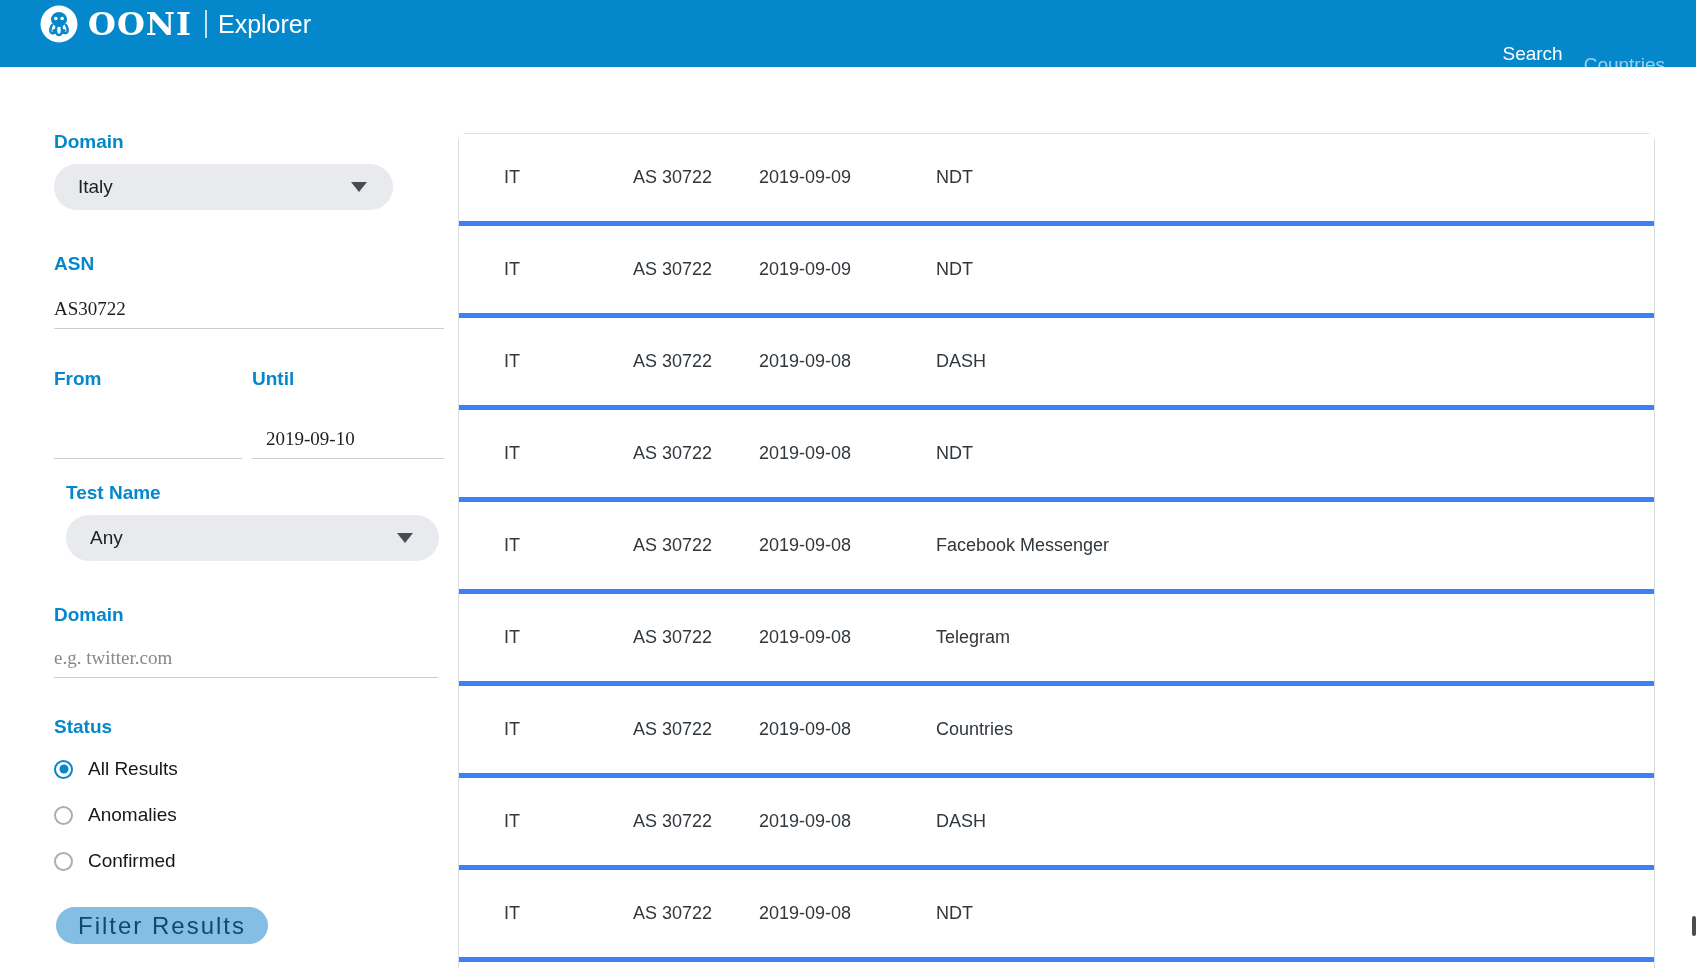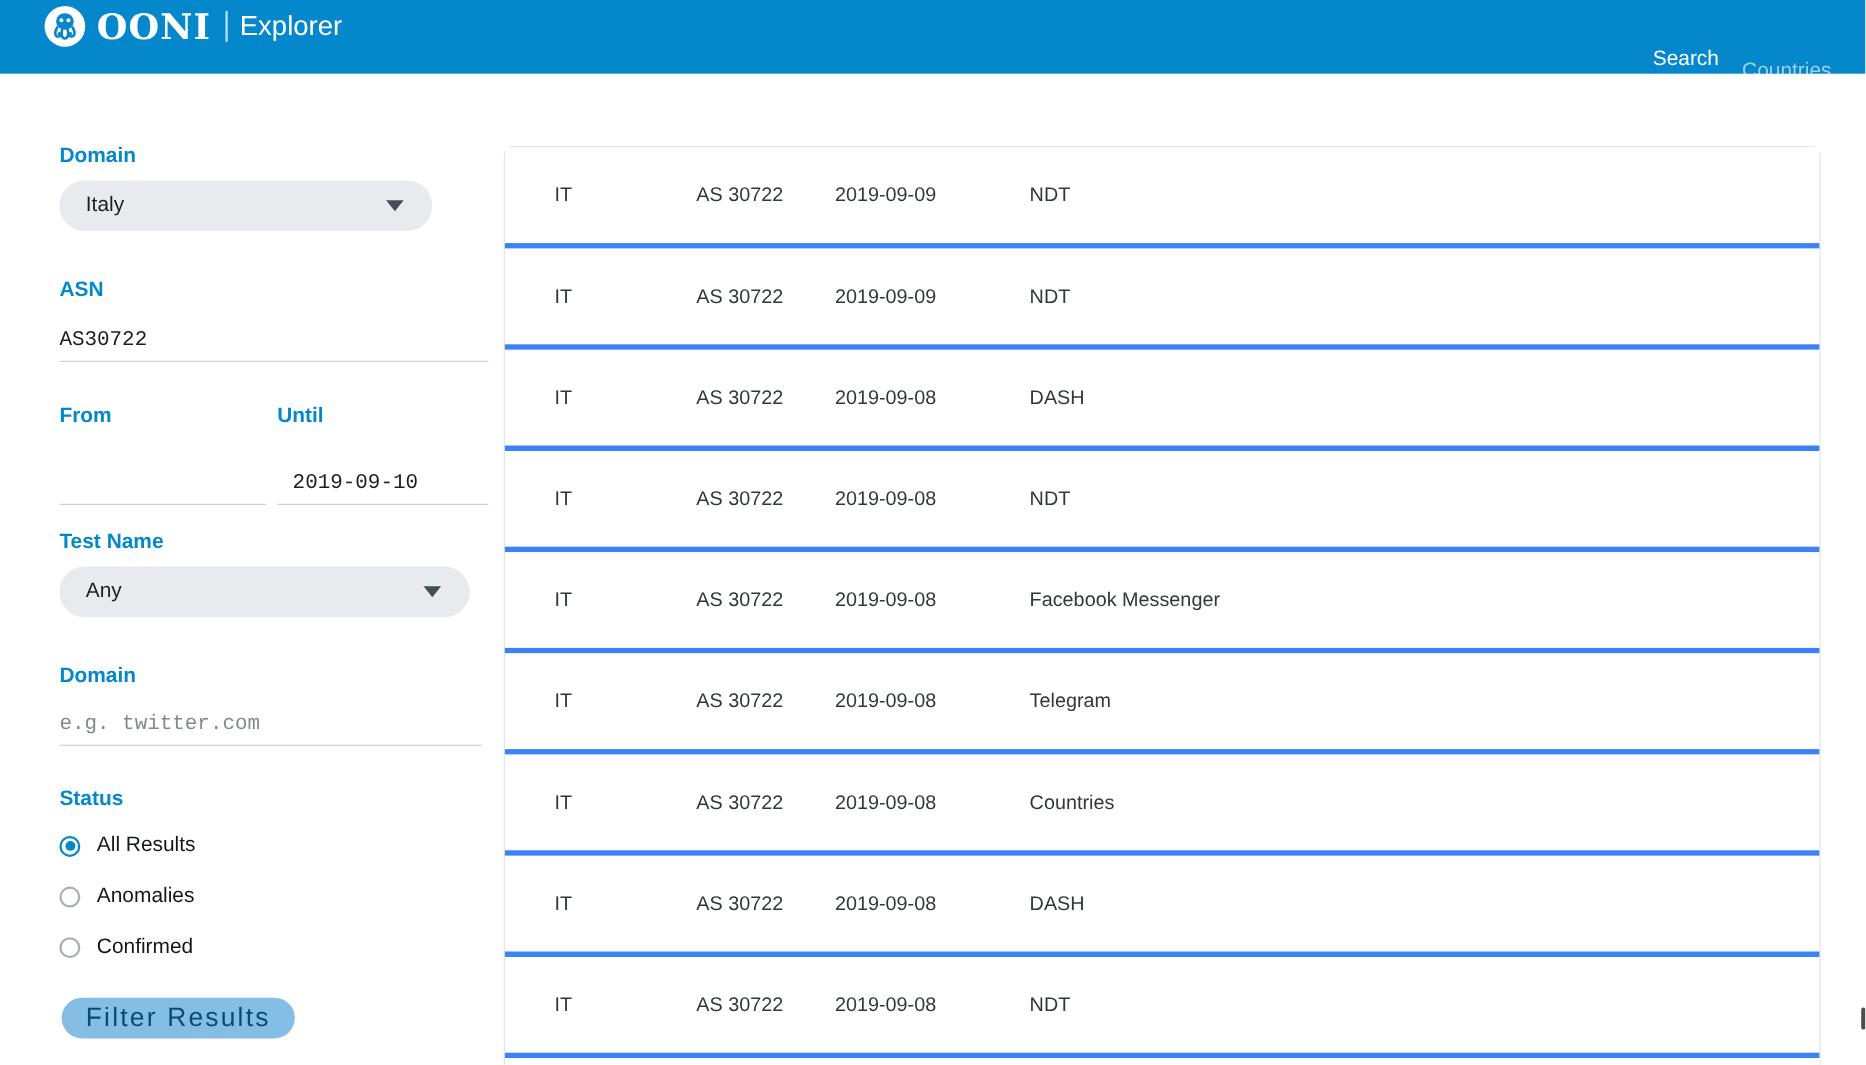--- a/index.html
+++ b/index.html
@@ -31,34 +31,34 @@
   .f-label { color:var(--accent,#0588CB); font-size:19px; font-weight:600; }
   .pill-select {
     margin-top:11px; height:46px; border-radius:23px; background:#E8EAEE;
     display:flex; align-items:center; justify-content:space-between;
     padding:0 26px 0 24px; cursor:pointer;
   }
   .pill-select .sel-text { font-size:19px; color:#1b1f23; }
   .caret { width:0; height:0; border-left:8px solid transparent; border-right:8px solid transparent; border-top:10px solid #454d54; }
   .u-input {
     display:block; width:100%; border:none; outline:none; background:transparent;
-    border-bottom:1px solid #C9CED3; font-family:Liberation Mono, monospace;
+    border-bottom:1px solid #C9CED3; font-family:Liberation Serif, serif;
     font-size:19px; color:#1b1f23; height:40px;
   }
   .u-input::placeholder { color:#83898f; opacity:1; }
 
   .sec-country { position:absolute; left:0; top:0; width:339px; }
   .sec-asn { position:absolute; left:0; top:122px; width:390px; }
   .sec-asn .u-input { margin-top:14px; }
   .sec-dates { position:absolute; left:0; top:237px; width:390px; }
   .date-col-from { position:absolute; left:0; top:0; width:188px; }
   .date-col-until { position:absolute; left:198px; top:0; width:192px; }
   .sec-dates .u-input { margin-top:29px; }
   .date-col-until .u-input { padding-left:14px; }
-  .sec-test { position:absolute; left:0; top:351px; width:373px; }
+  .sec-test { position:absolute; left:12px; top:351px; width:373px; }
   .sec-domain { position:absolute; left:0; top:473px; width:384px; }
   .sec-domain .u-input { margin-top:12px; }
   .sec-status { position:absolute; left:0; top:585px; width:390px; }
   .radio-row { display:flex; align-items:center; height:30px; margin-top:16px; cursor:pointer; }
   .radio-row:first-of-type { margin-top:10px; }
   .radio {
     width:19px; height:19px; border-radius:50%;
     border:2px solid #a9afb5; background:#fff; position:relative; flex:none;
   }
   .radio.on { border-color:var(--accent,#0588CB); }

